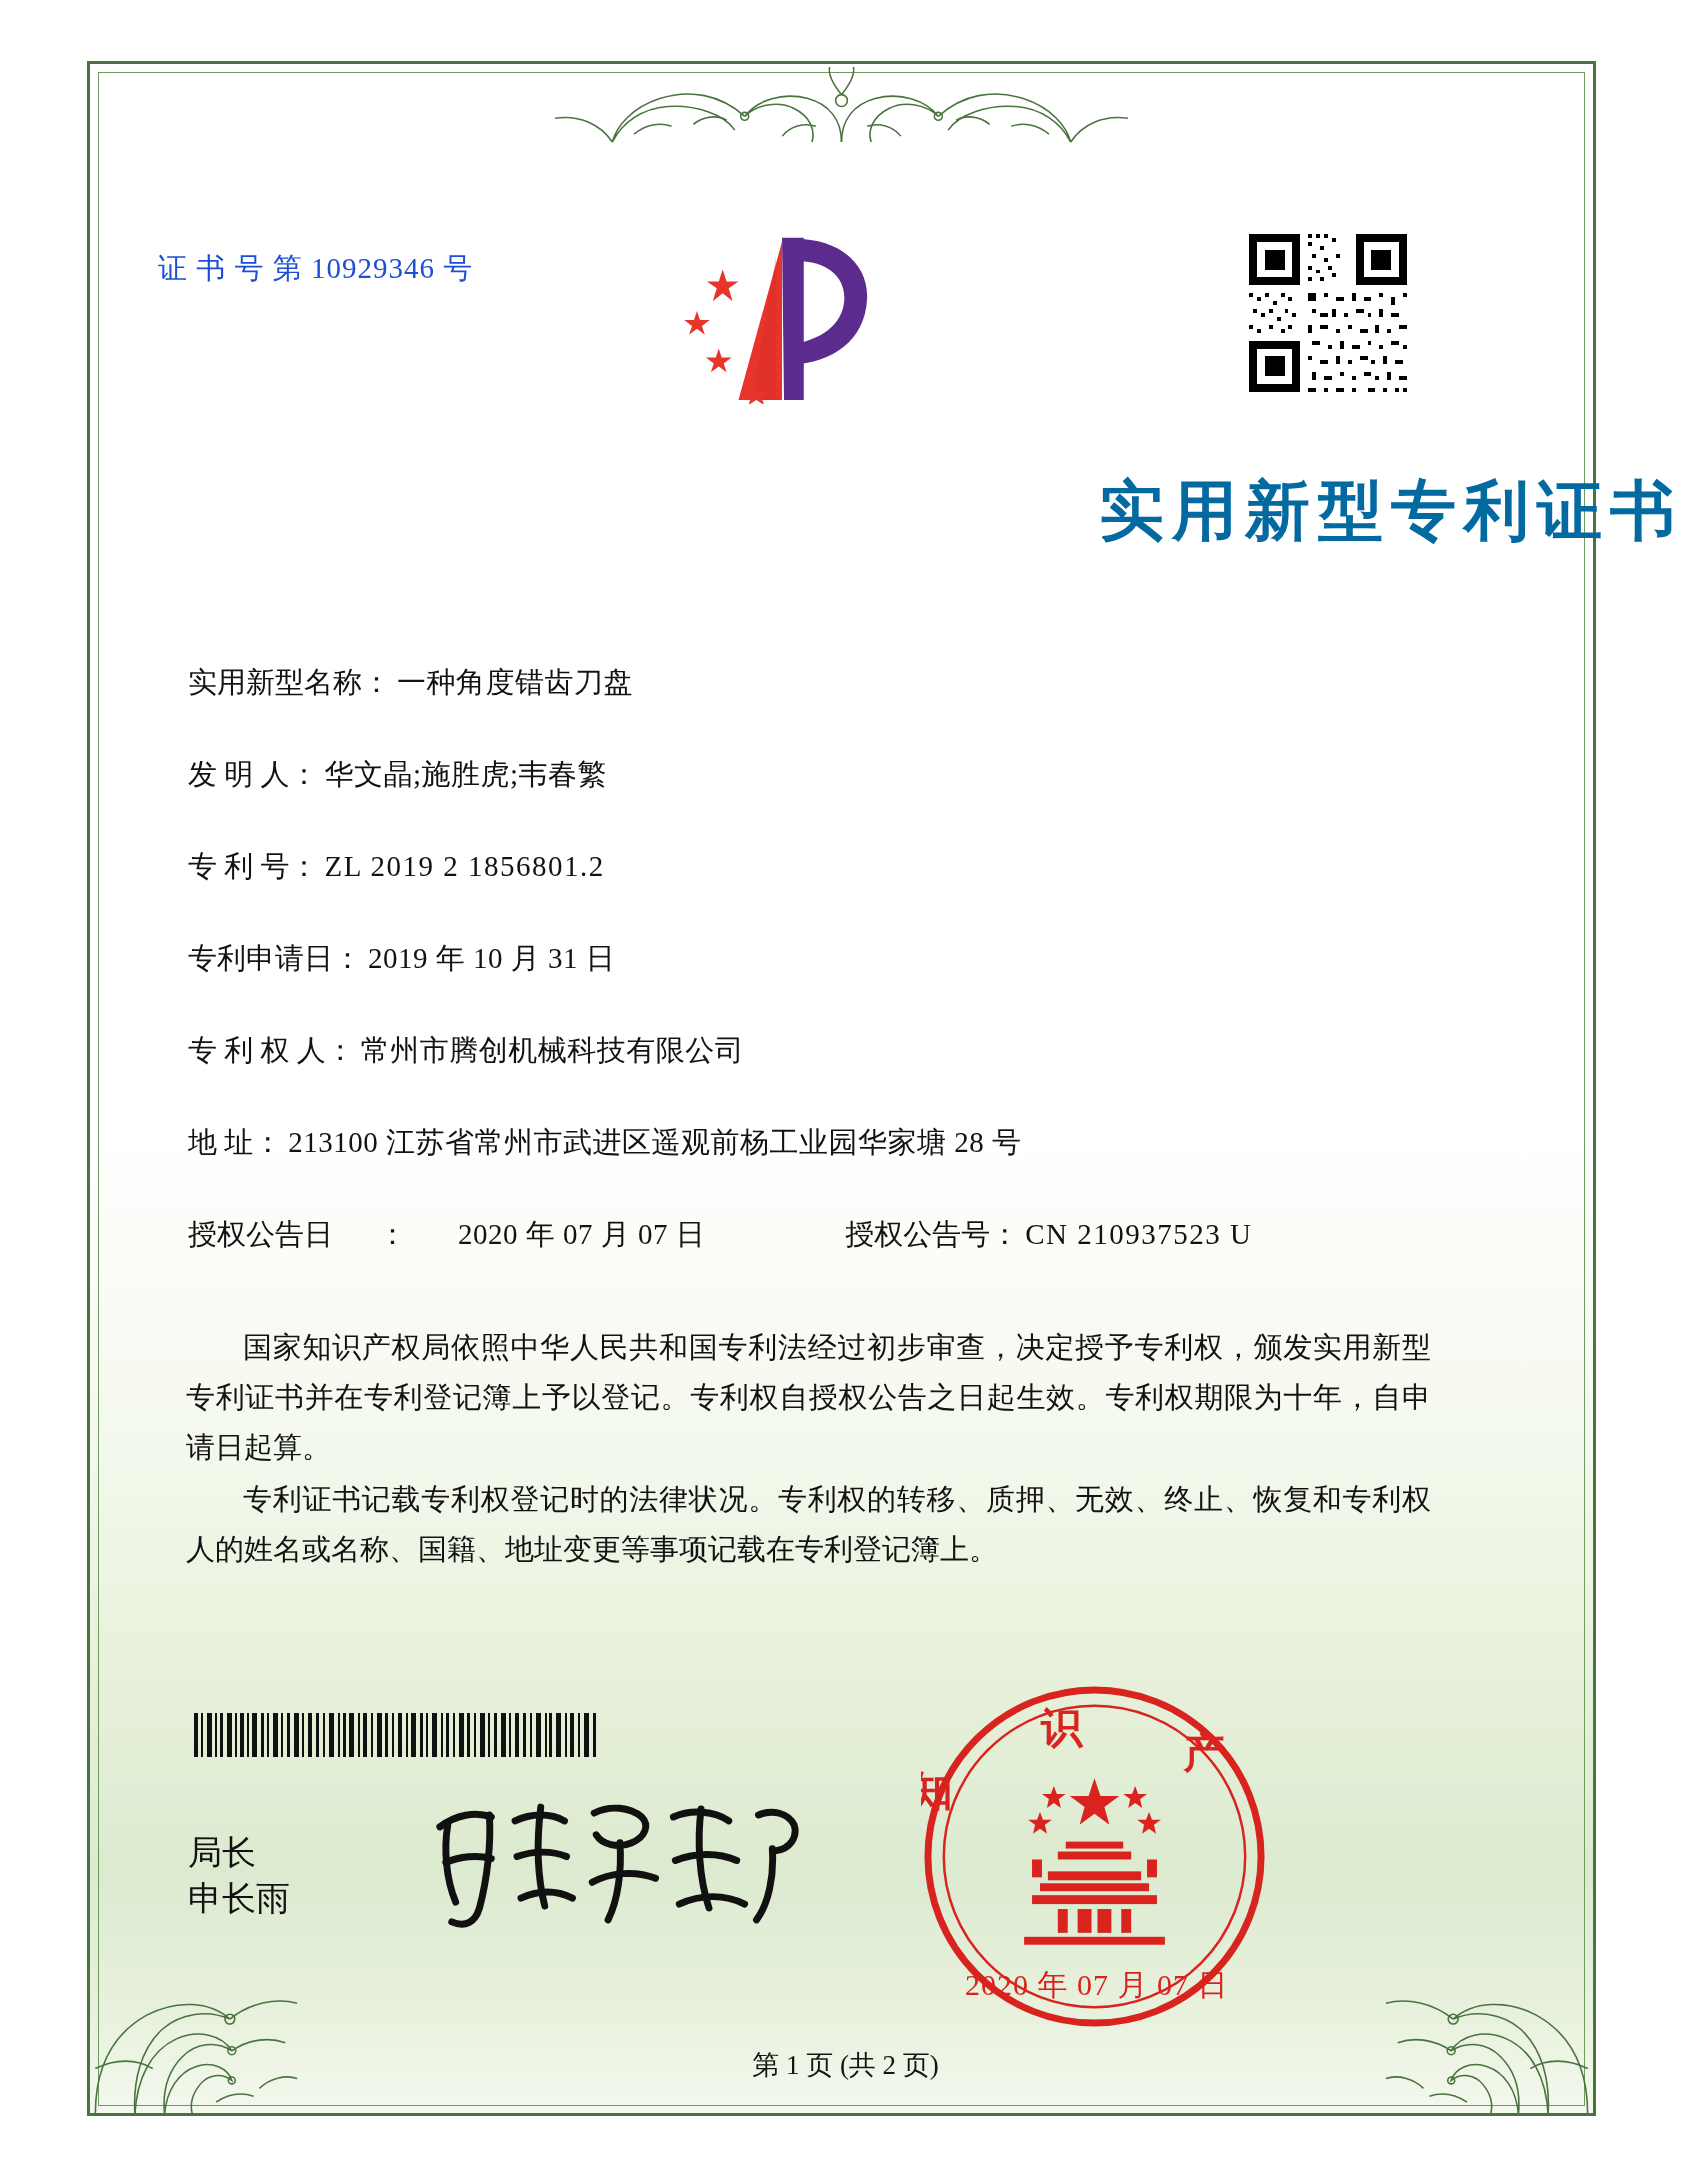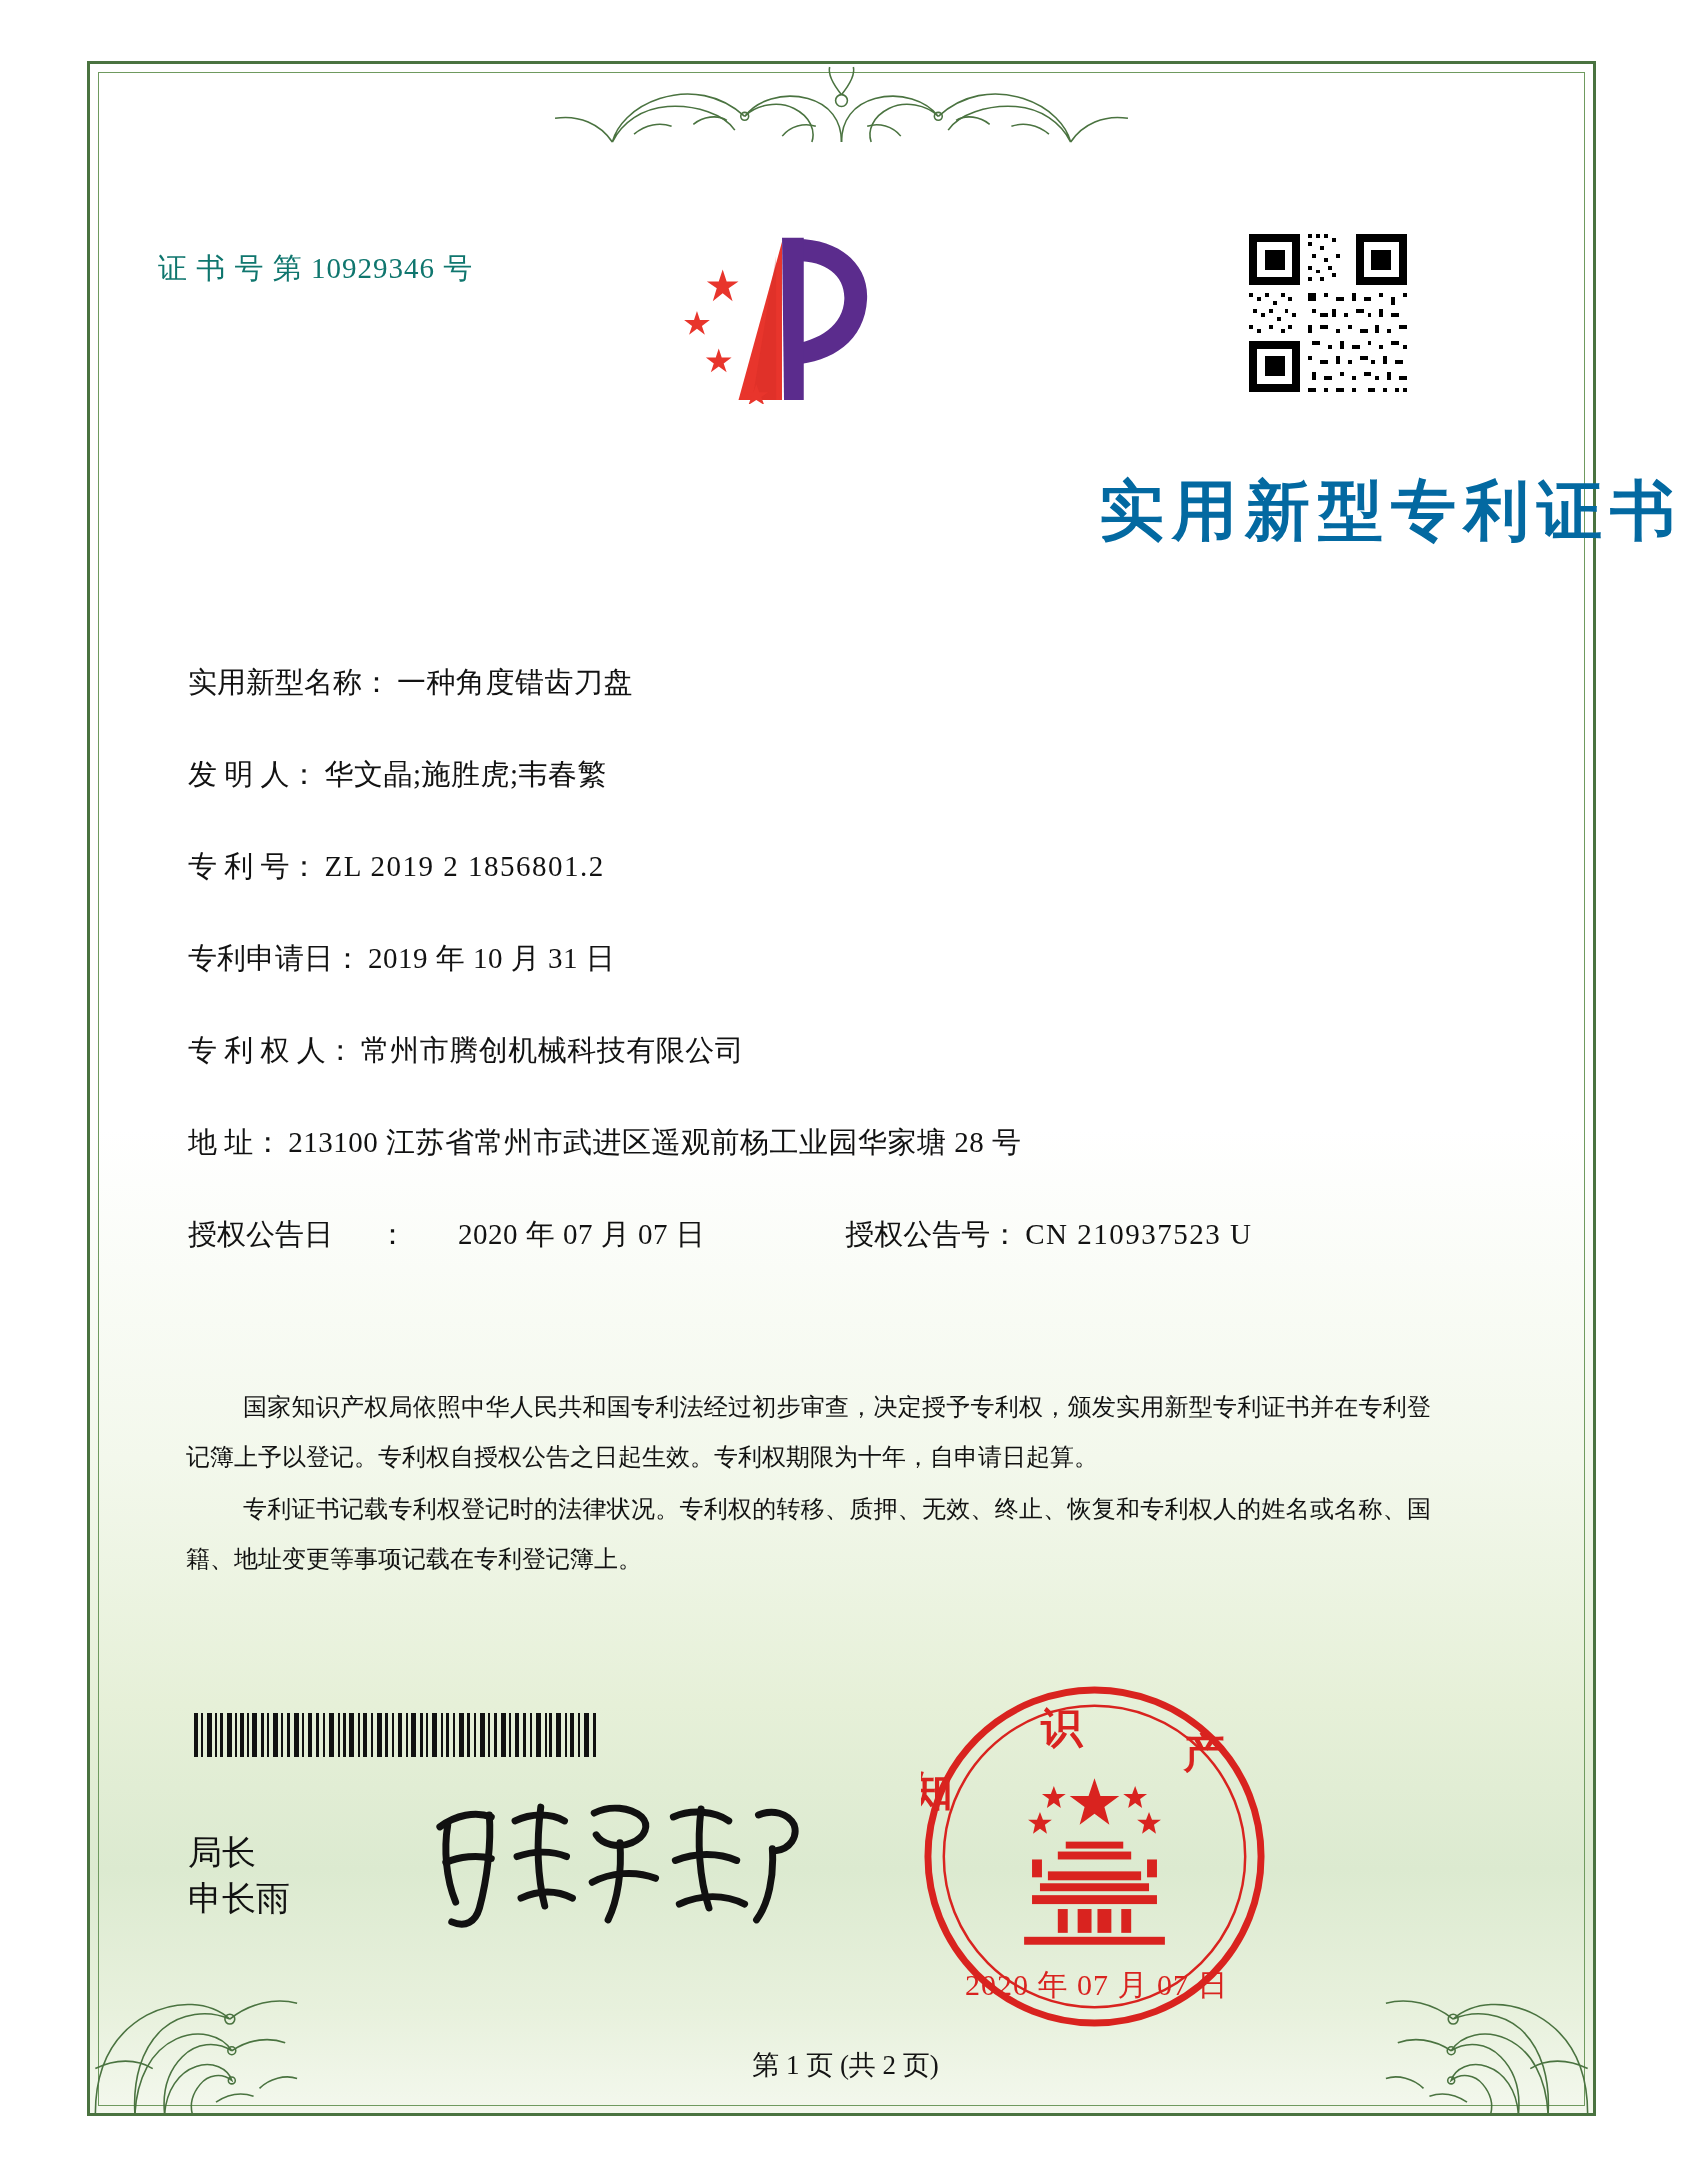--- a/index.html
+++ b/index.html
@@ -66,21 +66,21 @@
   .orn-bl { left: 91px; top: 1940px; width: 248px; height: 178px; }
   .orn-br { right: 91px; top: 1940px; width: 248px; height: 178px; transform: scaleX(-1); }
 
   
   .cert-no {
     position: absolute;
     left: 158px;
     top: 249px;
     font-size: 29px;
     letter-spacing: 1px;
-    color: #0f766e;
+    color: #1d4ed8;
     white-space: nowrap;
   }
   .emblem {
     position: absolute;
     left: 665px;
     top: 226px;
     width: 238px;
     height: 178px;
   }
   .qr {
@@ -128,23 +128,23 @@
     letter-spacing: 0.5px;
   }
   .fv.mono { font-family: "Liberation Serif", serif; letter-spacing: 1.5px; }
   .row-two { display: flex; align-items: center; gap: 45px; }
   .row-two .second { margin-left: 95px; display: flex; align-items: baseline; }
 
   
   .para-block {
     position: absolute;
     left: 186px;
-    top: 1382px;
+    top: 1322px;
     width: 1245px;
-    font-size: 24px;
+    font-size: 29px;
     line-height: 50px;
     color: #121212;
     text-align: justify;
   }
   .para {
     text-indent: 57px;
     margin: 0 0 2px 0;
   }
 
   

